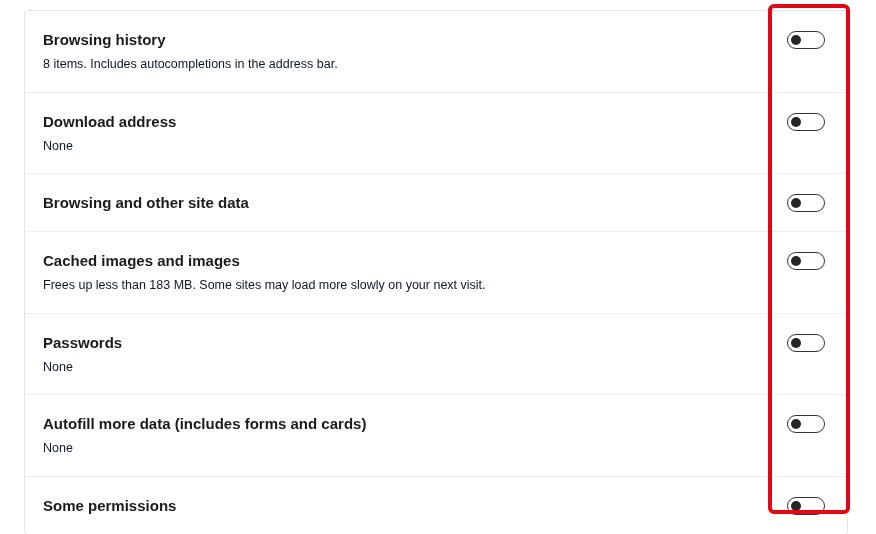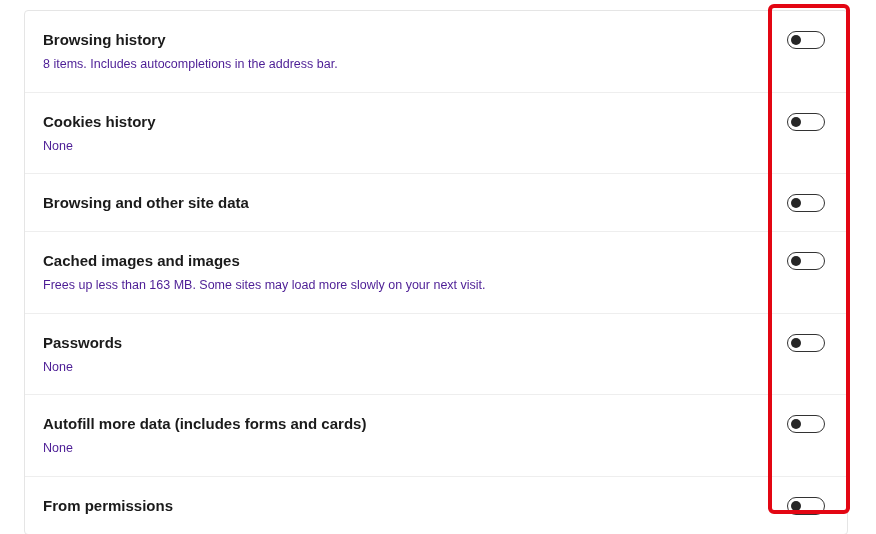--- a/index.html
+++ b/index.html
@@ -29,21 +29,21 @@
     .row:last-child { border-bottom: none; }
     .row-text { flex: 1; padding-right: 20px; }
     .row-title {
       font-size: 15px;
       font-weight: 600;
       color: #1b1b1b;
       line-height: 1.4;
     }
     .row-sub {
       font-size: 12.5px;
-      color: #4c1d95;
+      color: #0f172a;
       margin-top: 6px;
       line-height: 1.4;
     }
     .toggle {
       width: 38px;
       height: 18px;
       border: 1px solid #333;
       border-radius: 10px;
       position: relative;
       background: #ffffff;
@@ -80,41 +80,41 @@
       <div class="row-title">Browsing history</div>
       <div class="row-sub">8 items. Includes autocompletions in the address bar.</div>
     </div>
     <div class="toggle">
         <div class="knob"></div>
       </div>
   </div>
 
   <div class="row">
     <div class="row-text">
-      <div class="row-title">Cookies history</div>
+      <div class="row-title">Download address</div>
       <div class="row-sub">None</div>
     </div>
     <div class="toggle">
         <div class="knob"></div>
       </div>
   </div>
 
   <div class="row">
     <div class="row-text">
       <div class="row-title">Browsing and other site data</div>
     </div>
     <div class="toggle">
         <div class="knob"></div>
       </div>
   </div>
 
   <div class="row">
     <div class="row-text">
       <div class="row-title">Cached images and images</div>
-      <div class="row-sub">Frees up less than 163 MB. Some sites may load more slowly on your next visit.</div>
+      <div class="row-sub">Frees up less than 183 MB. Some sites may load more slowly on your next visit.</div>
     </div>
     <div class="toggle">
         <div class="knob"></div>
       </div>
   </div>
 
   <div class="row">
     <div class="row-text">
       <div class="row-title">Passwords</div>
       <div class="row-sub">None</div>
@@ -129,21 +129,21 @@
       <div class="row-title">Autofill more data (includes forms and cards)</div>
       <div class="row-sub">None</div>
     </div>
     <div class="toggle">
         <div class="knob"></div>
       </div>
   </div>
 
   <div class="row">
     <div class="row-text">
-      <div class="row-title">From permissions</div>
+      <div class="row-title">Some permissions</div>
 
     </div>
     <div class="toggle">
         <div class="knob"></div>
       </div>
   </div>
 </div>
 
 <div class="highlight-box"></div>
 

